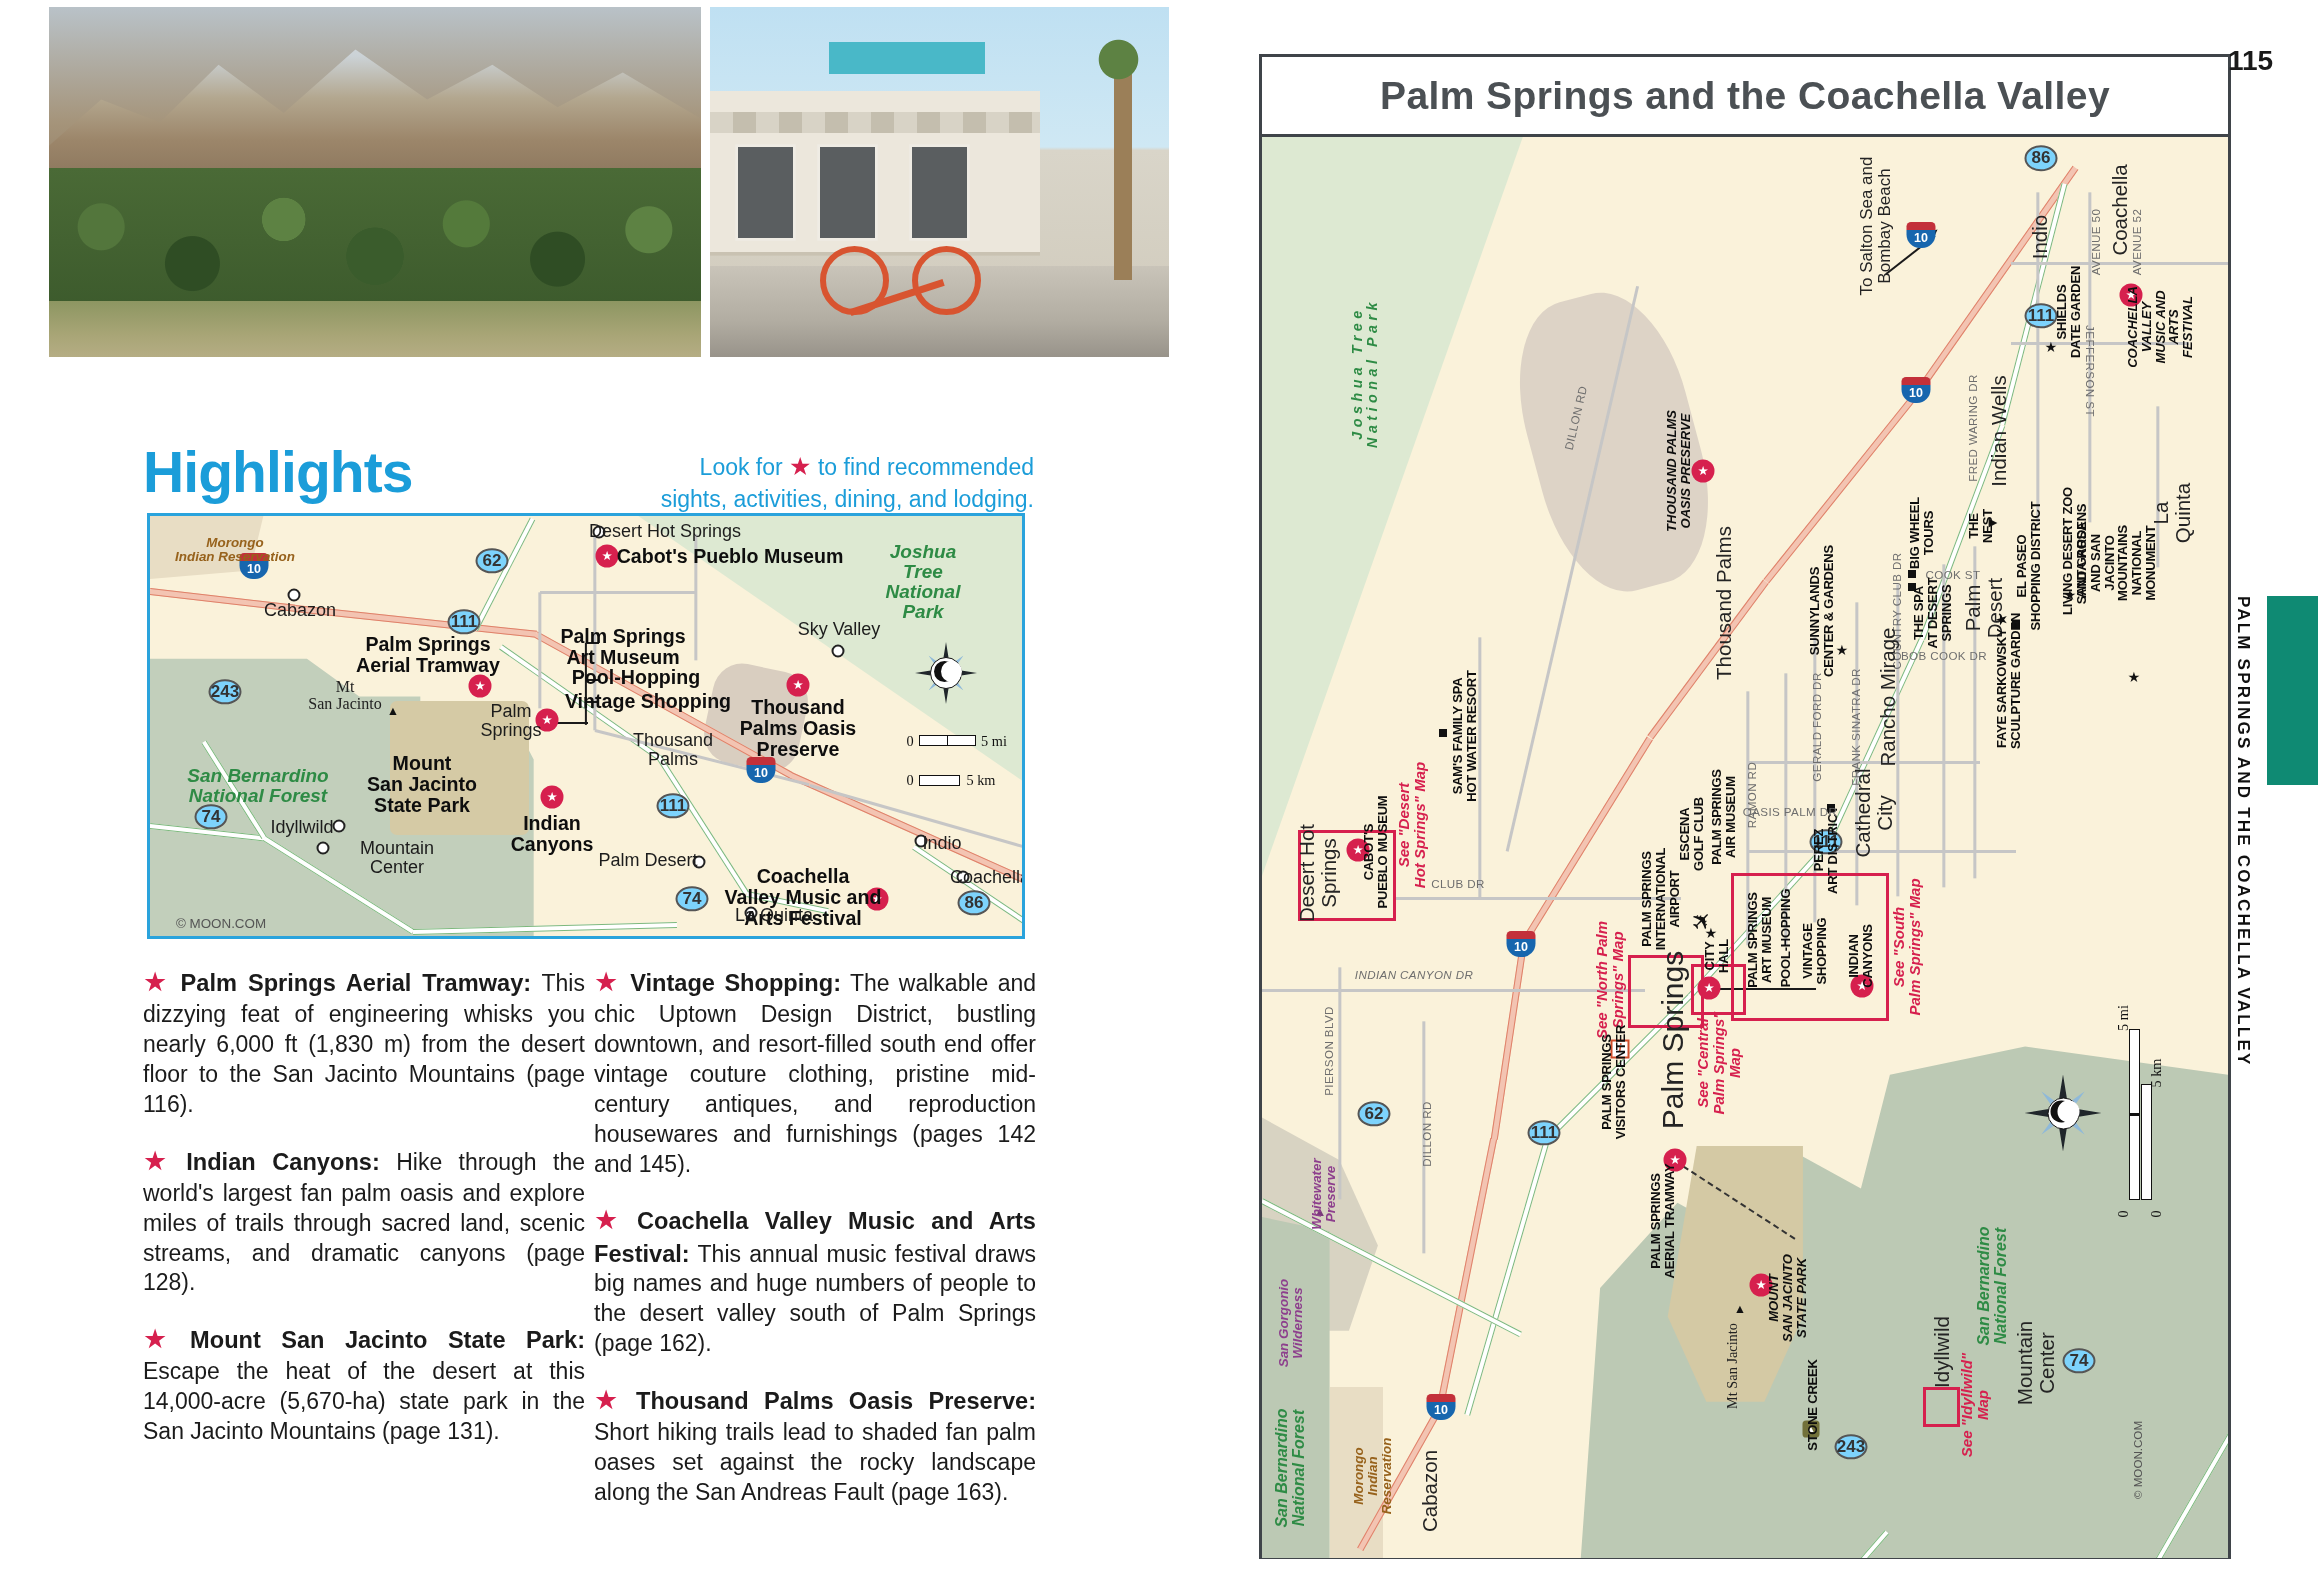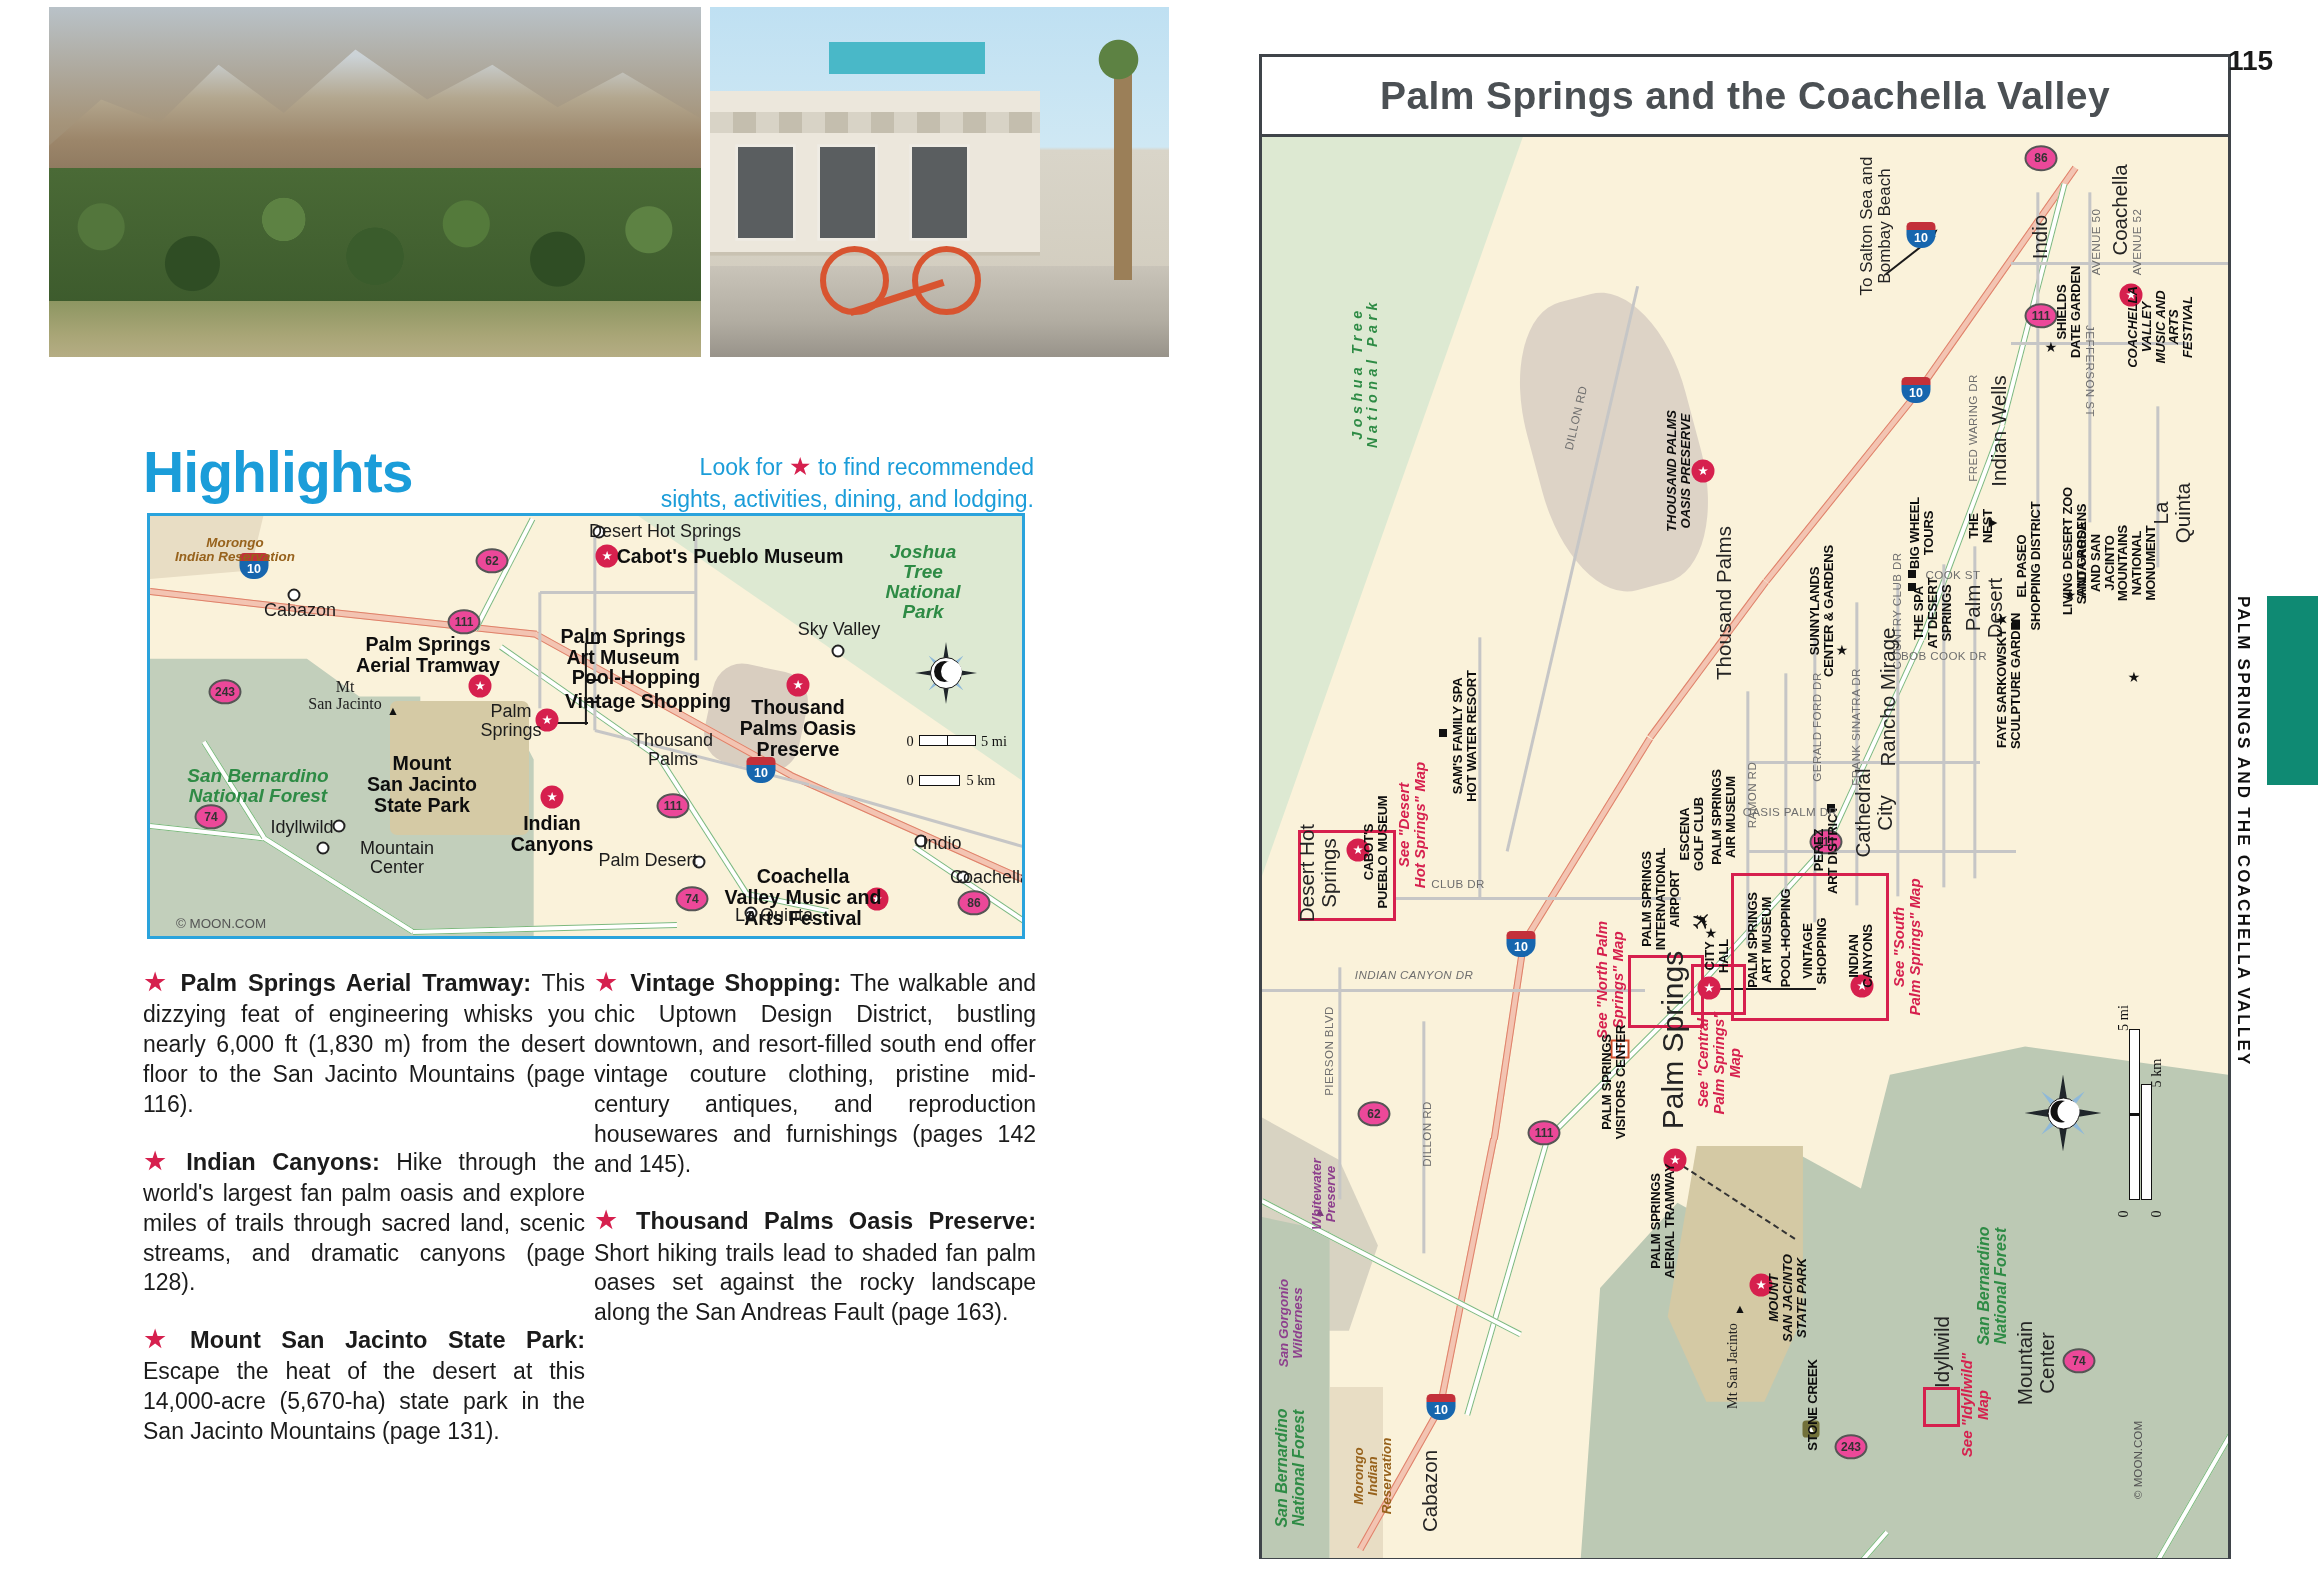--- a/index.html
+++ b/index.html
@@ -62,22 +62,22 @@
   .mk-tr{color:#111;font-size:11.6px;}
   .mk-plane{color:#111;font-size:25px;}
   .mk-info{width:15px;height:15px;background:#fff;border:2.2px solid #cf4d2b;color:#cf4d2b;
            font-family:"Liberation Serif",serif;font-style:italic;font-weight:700;font-size:11.6px;line-height:13.4px;text-align:center;}
   .mk-camp{width:17px;height:17px;background:#72713a;border-radius:3.6px;color:#fff;font-size:9px;line-height:17px;text-align:center;}
   .mk-tree{color:#7a3a7a;font-size:13.4px;}
   .mk-arrow{color:#111;font-size:15px;}
   .sh{position:absolute;transform:translate(-50%,-50%);display:flex;align-items:flex-end;justify-content:center;font-weight:700;}
   .sh-i{width:29px;height:26px;background:linear-gradient(#c3303a 0 8px,#1766ae 8px);border-radius:4.5px 4.5px 13.4px 13.4px;
         color:#fff;font-size:12.5px;padding-bottom:2.7px;box-sizing:border-box;}
-  .sh-s{width:29px;height:21.4px;background:#ec4899;border:2.2px solid #555;border-radius:50%;
-        color:#333;font-size:12px;align-items:center;}
+  .sh-s{width:29px;height:21.4px;background:#7dd3fc;border:2.2px solid #555;border-radius:50%;
+        color:#333;font-size:17px;align-items:center;}
   
   #hmap{left:147px;top:513px;width:878px;height:426px;border:3.6px solid #2aa3dc;box-sizing:border-box;}
   .h-town{font-size:18px;color:#1c1c1c;}
   .h-poi{font-weight:700;font-size:19.6px;color:#0e0e0e;}
   .h-green{font-weight:700;font-style:italic;font-size:19px;color:#2e8b45;}
   .h-brown{font-weight:700;font-style:italic;font-size:13.4px;color:#97621c;}
   .h-serif{font-family:"Liberation Serif",serif;font-size:16px;color:#222;}
   .h-credit{font-size:13.4px;color:#555;}
   .poly{position:absolute;left:0;top:0;width:100%;height:100%;}
   .h-jtnp{background:#dde9d2;clip-path:polygon(56% 0,100% 0,100% 63%);}
@@ -274,20 +274,21 @@
       <div class="lbl h-credit" style="left: 71px; top: 408px; transform: translate(-50%, -50%) rotate(0deg);">© MOON.COM</div>
     </div>
 
   <div class="hcol" id="hcol1">
       <div class="hl-item"><span class="star">★</span><b>Palm Springs Aerial Tramway:</b><span> This dizzying feat of engineering whisks you nearly 6,000 ft (1,830 m) from the desert floor to the San Jacinto Mountains (page 116).</span></div>
       <div class="hl-item"><span class="star">★</span><b>Indian Canyons:</b><span> Hike through the world's largest fan palm oasis and explore miles of trails through sacred land, scenic streams, and dramatic canyons (page 128).</span></div>
       <div class="hl-item"><span class="star">★</span><b>Mount San Jacinto State Park:</b><span> Escape the heat of the desert at this 14,000-acre (5,670-ha) state park in the San Jacinto Mountains (page 131).</span></div>
     </div>
   <div class="hcol" id="hcol2">
       <div class="hl-item"><span class="star">★</span><b>Vintage Shopping:</b><span> The walkable and chic Uptown Design District, bustling downtown, and resort-filled south end offer vintage couture clothing, pristine mid-century antiques, and reproduction housewares and furnishings (pages 142 and 145).</span></div>
+      <div class="hl-item"><span class="star">★</span><b>Coachella Valley Music and Arts Festival:</b><span> This annual music festival draws big names and huge numbers of people to the desert valley south of Palm Springs (page 162).</span></div>
       <div class="hl-item"><span class="star">★</span><b>Thousand Palms Oasis Preserve:</b><span> Short hiking trails lead to shaded fan palm oases set against the rocky landscape along the San Andreas Fault (page 163).</span></div>
     </div>
 
   <div id="bframe">
     <div id="btitle">Palm Springs and the Coachella Valley</div>
     <div id="bmap" class="mapbox">
       <div class="poly m-jtnp"></div>
       <div class="poly m-sgw"></div>
       <div class="poly m-sbnf-l"></div>
       <div class="m-morongo"></div>

